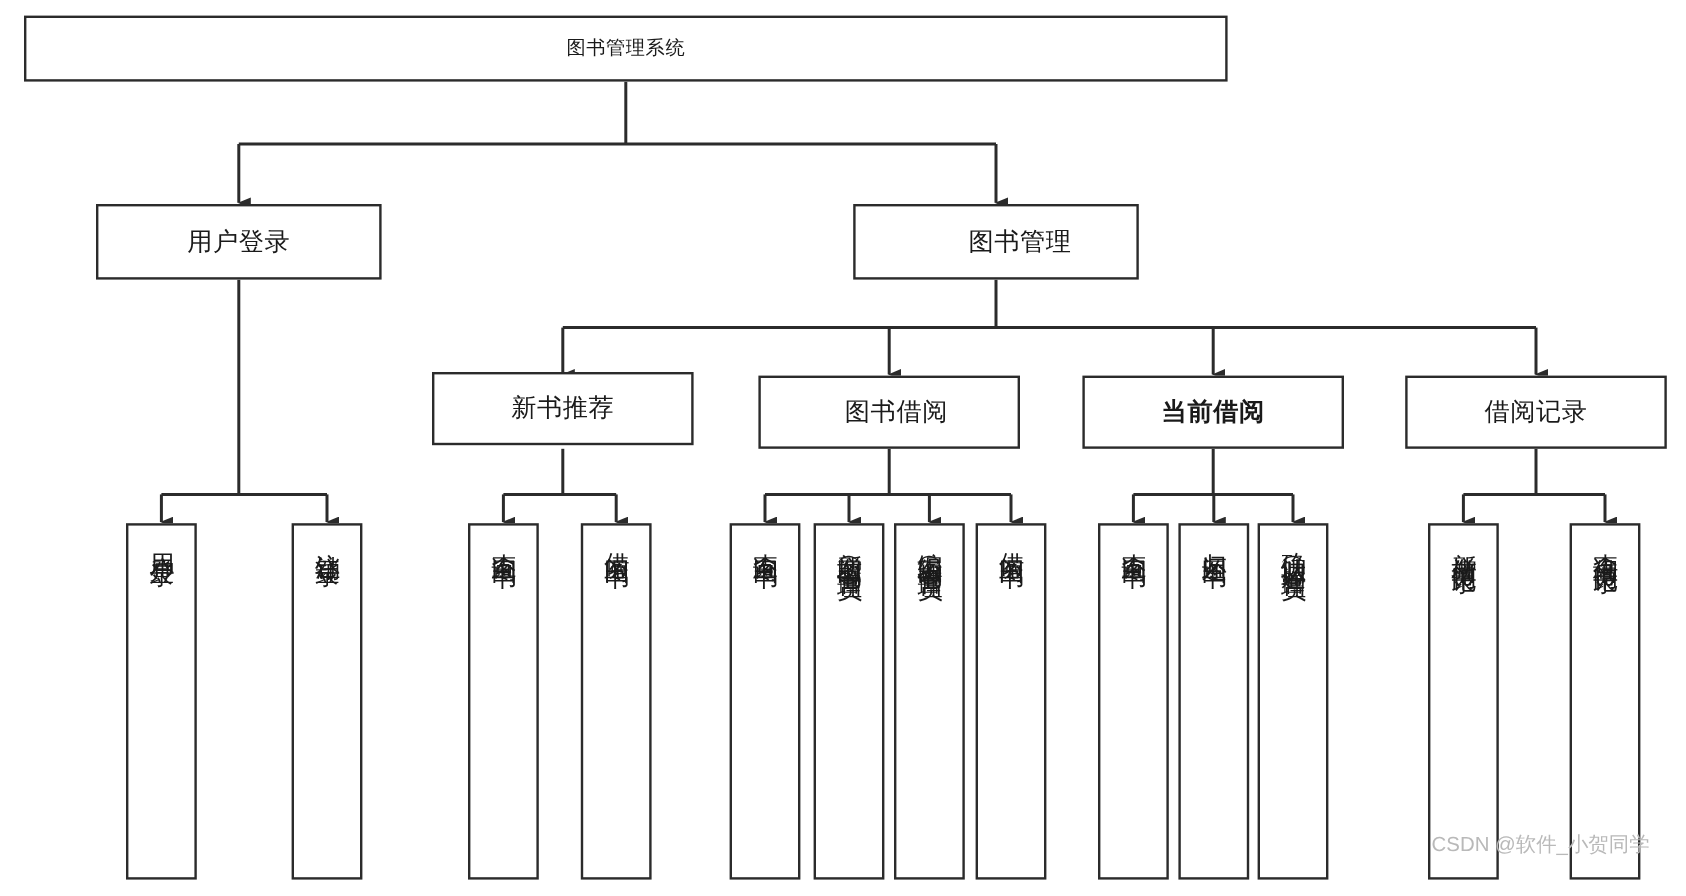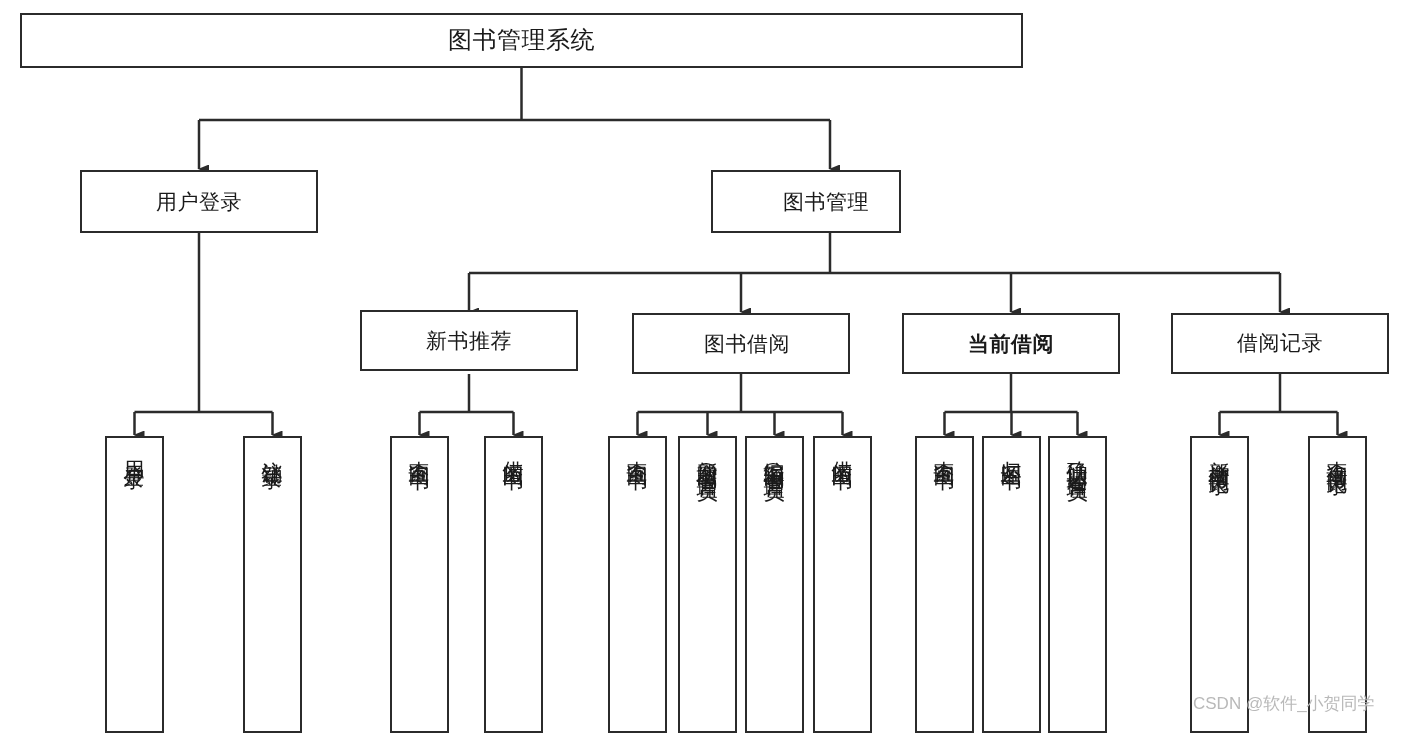--- a/index.html
+++ b/index.html
@@ -43,21 +43,21 @@
     color: #1a1a1a;
     letter-spacing: 0.5px;
     line-height: 1.12;
     text-align: center;
     white-space: nowrap;
   }
   .node.horizontal .node-label {
     font-size: 21px;
   }
   .node.root .node-label {
-    font-size: 24px;
+    font-size: 16px;
   }
   .node.vertical {
     align-items: flex-start;
     justify-content: center;
     padding-top: 6px;
   }
   .node.vertical .node-label {
     writing-mode: vertical-rl;
     text-orientation: upright;
     font-size: 21px;
@@ -118,33 +118,33 @@
         <line x1="1337.5" y1="412" x2="1337.5" y2="435" stroke="#2b2b2b" stroke-width="2.5" marker-end="url(#arrowhead)"></line>
       </g>
   </svg>
   <div id="node-layer">
       <div class="node horizontal root" style="left: 20px; top: 13px; width: 1003px; height: 55px;">
         <span class="node-label">图书管理系统</span>
       </div>
       <div class="node horizontal" style="left: 80px; top: 170px; width: 238px; height: 63px;">
         <span class="node-label">用户登录</span>
       </div>
-      <div class="node horizontal" style="left: 711px; top: 170px; width: 190px; height: 63px; padding-left: 40px;">
+      <div class="node horizontal" style="left: 711px; top: 170px; width: 238px; height: 63px; padding-left: 40px;">
         <span class="node-label">图书管理</span>
       </div>
       <div class="node horizontal" style="left: 360px; top: 310px; width: 218px; height: 61px;">
         <span class="node-label">新书推荐</span>
       </div>
       <div class="node horizontal" style="left: 632px; top: 313px; width: 218px; height: 61px; padding-left: 12px;">
         <span class="node-label">图书借阅</span>
       </div>
       <div class="node horizontal" style="left: 902px; top: 313px; width: 218px; height: 61px; font-weight: bold;">
         <span class="node-label">当前借阅</span>
       </div>
-      <div class="node horizontal" style="left: 1171px; top: 313px; width: 218px; height: 61px; font-family: Liberation Serif, serif;">
+      <div class="node horizontal" style="left: 1171px; top: 313px; width: 218px; height: 61px;">
         <span class="node-label">借阅记录</span>
       </div>
       <div class="node vertical" style="left: 105px; top: 436px; width: 59px; height: 297px;">
         <span class="node-label">用户登录</span>
       </div>
       <div class="node vertical" style="left: 243px; top: 436px; width: 59px; height: 297px;">
         <span class="node-label">注销登录</span>
       </div>
       <div class="node vertical" style="left: 390px; top: 436px; width: 59px; height: 297px;">
         <span class="node-label">查询图书</span>

